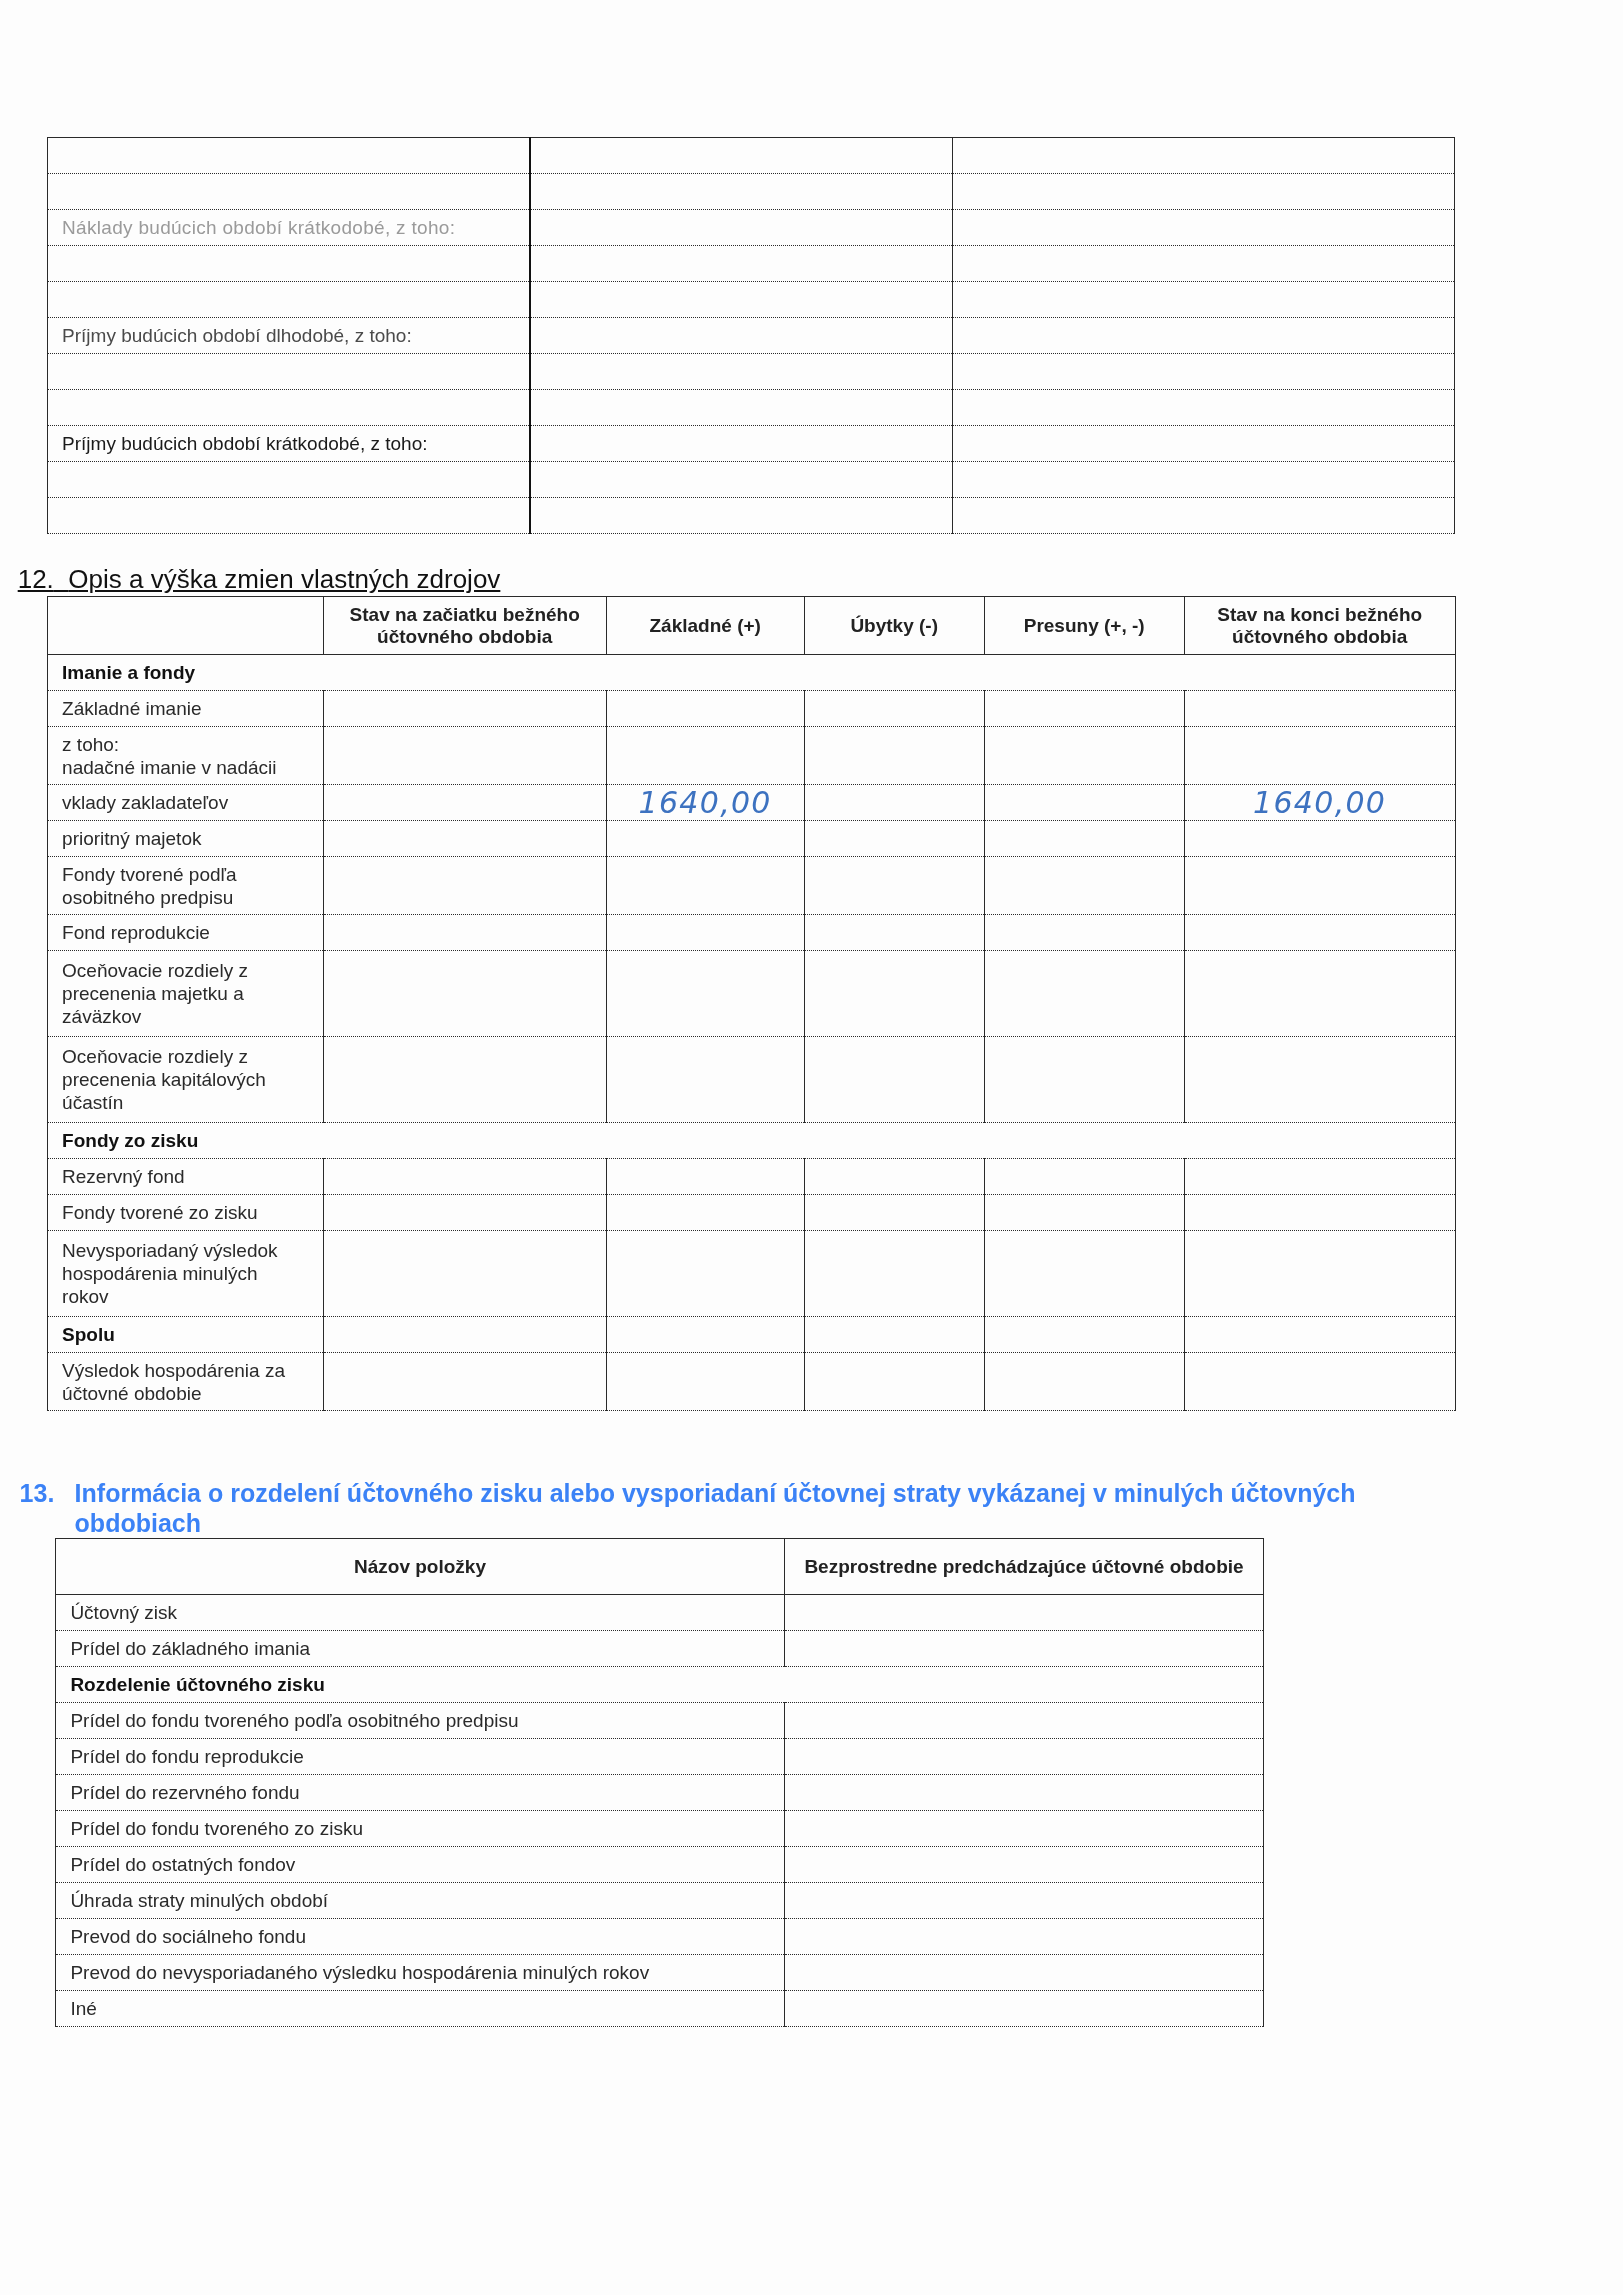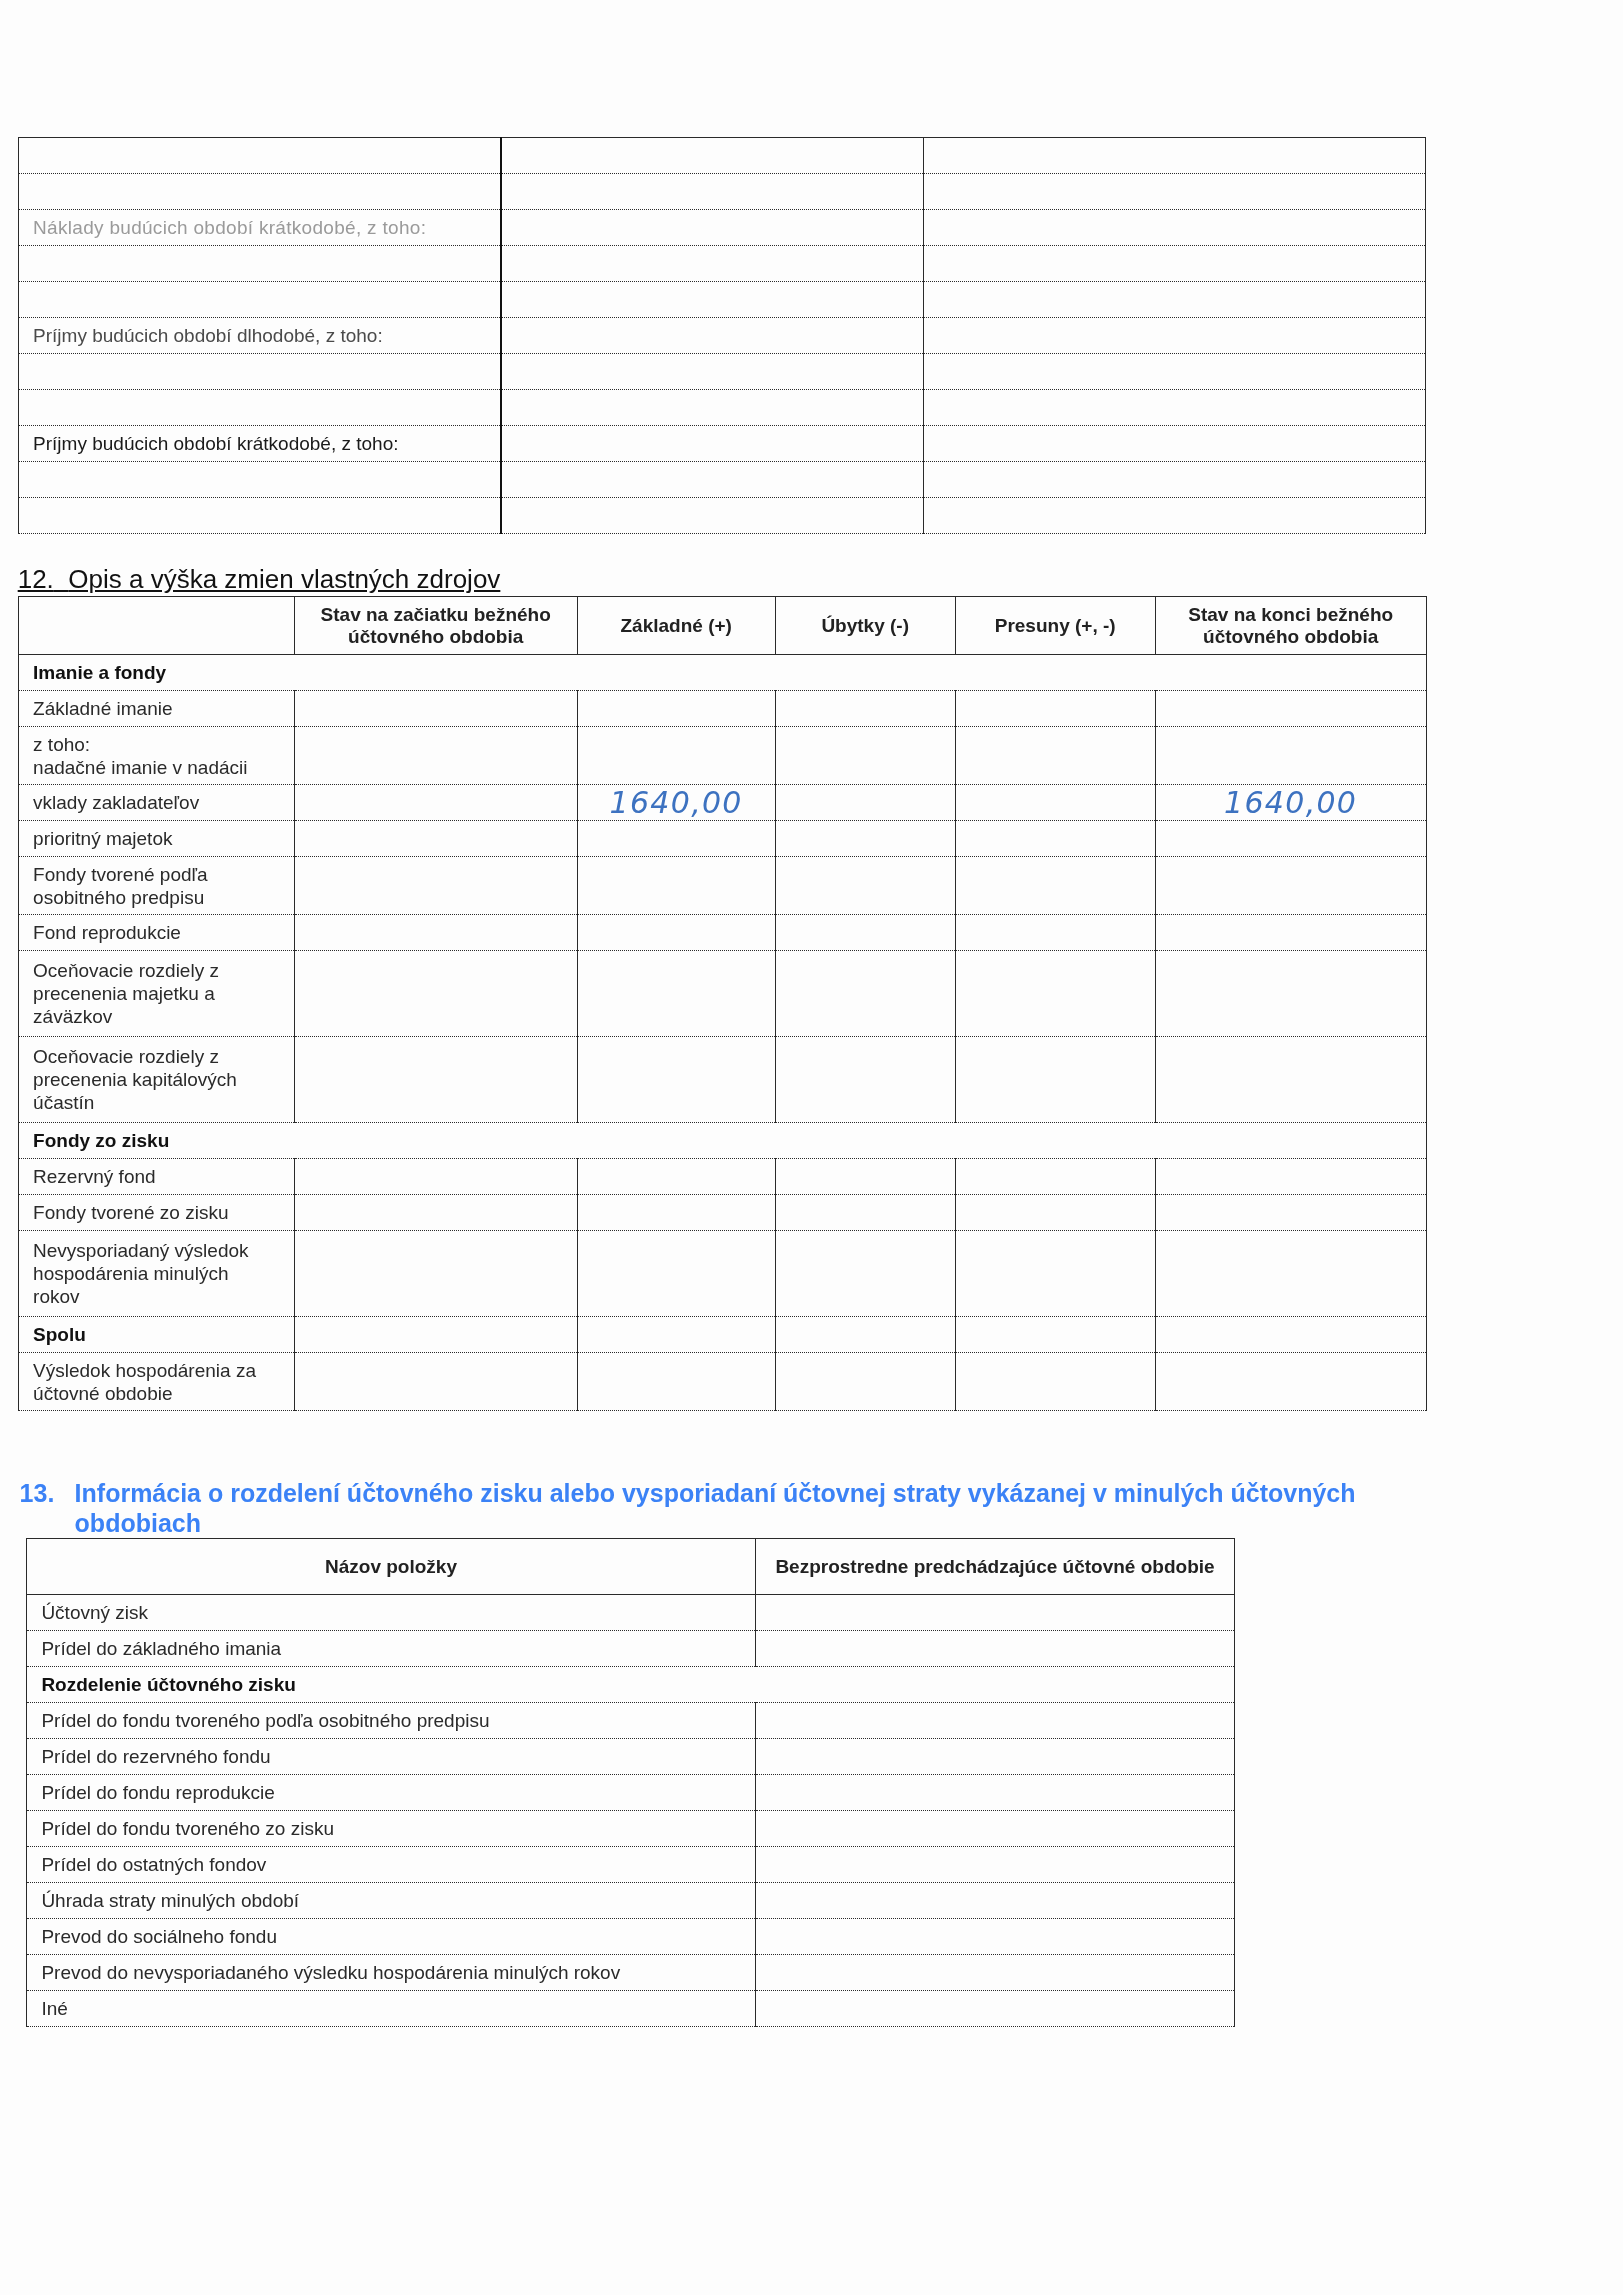--- a/index.html
+++ b/index.html
@@ -3,21 +3,21 @@
 <meta charset="utf-8">
 <style>
   html, body { margin: 0; padding: 0; }
   body {
     width: 1623px; height: 2295px; position: relative; overflow: hidden;
     background: #fdfdfd;
     font-family: "Liberation Sans", sans-serif;
     color: #1a1a1a;
   }
   .abs { position: absolute; }
-  table { border-collapse: collapse; table-layout: fixed; position: absolute; }
+  table { border-collapse: collapse; table-layout: fixed; position: absolute; margin-left: 29px; }
   td, th {
     border: 1.3px solid #2a2a2a;
     padding: 0 14.4px;
     vertical-align: middle;
     font-weight: normal;
     box-sizing: border-box;
   }
   
   #tbl-top { left: 17.7px; top: 137px; width: 1407px; font-size: 19px; }
   #tbl-top td { height: 36px; border-top-style: dotted; border-bottom-style: dotted; }
@@ -281,25 +281,25 @@
       <td></td>
     </tr>
     <tr>
       <td colspan="2" class="group">Rozdelenie účtovného zisku</td>
     </tr>
     <tr>
       <td>Prídel do fondu tvoreného podľa osobitného predpisu</td>
       <td></td>
     </tr>
     <tr>
+      <td>Prídel do fondu reprodukcie</td>
+      <td></td>
+    </tr>
+    <tr>
       <td>Prídel do rezervného fondu</td>
-      <td></td>
-    </tr>
-    <tr>
-      <td>Prídel do fondu reprodukcie</td>
       <td></td>
     </tr>
     <tr>
       <td>Prídel do fondu tvoreného zo zisku</td>
       <td></td>
     </tr>
     <tr>
       <td>Prídel do ostatných fondov</td>
       <td></td>
     </tr>

